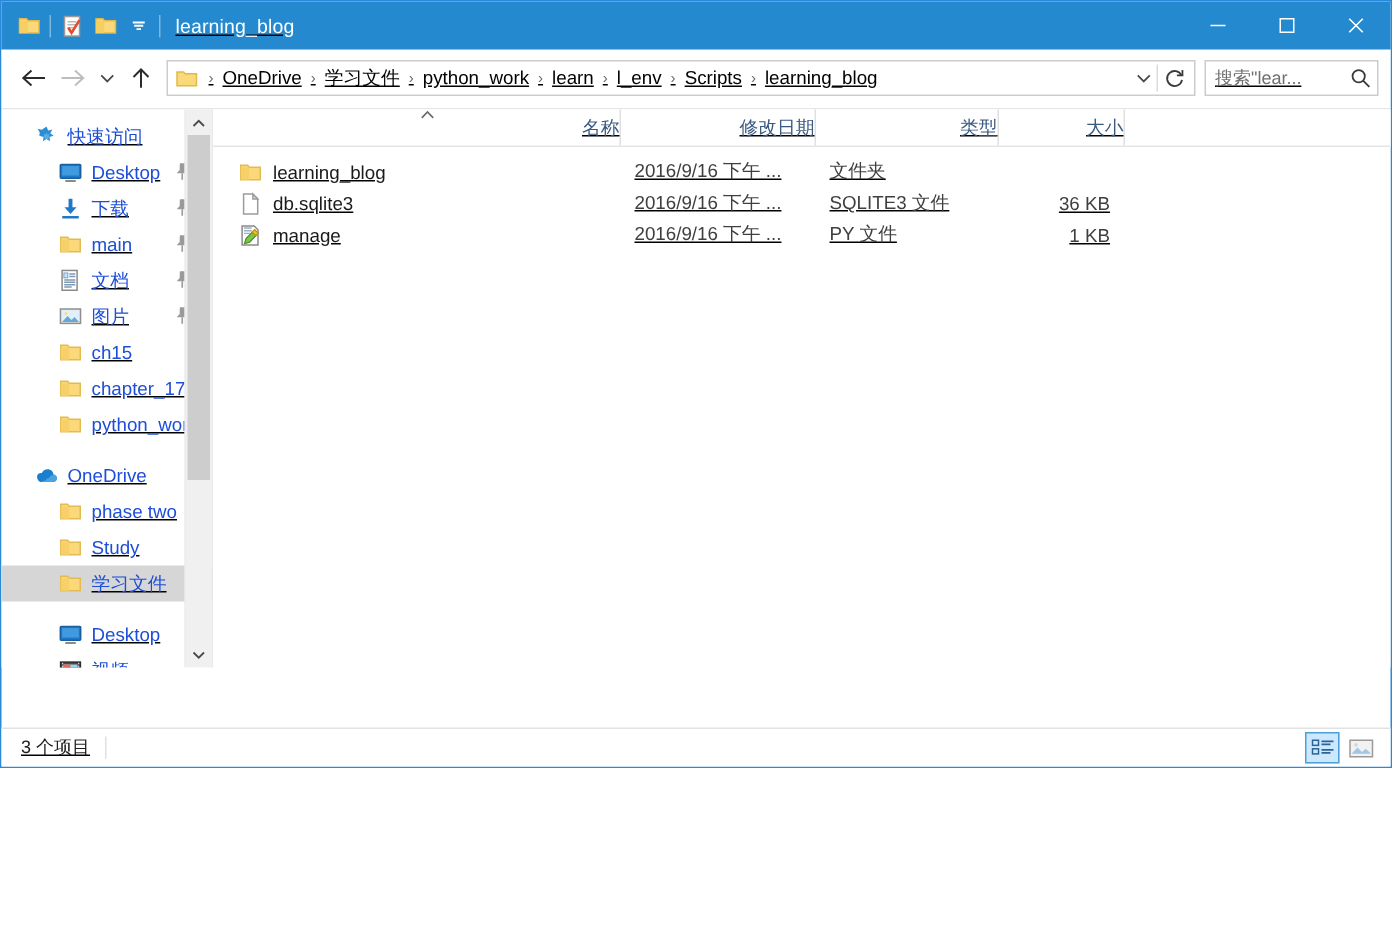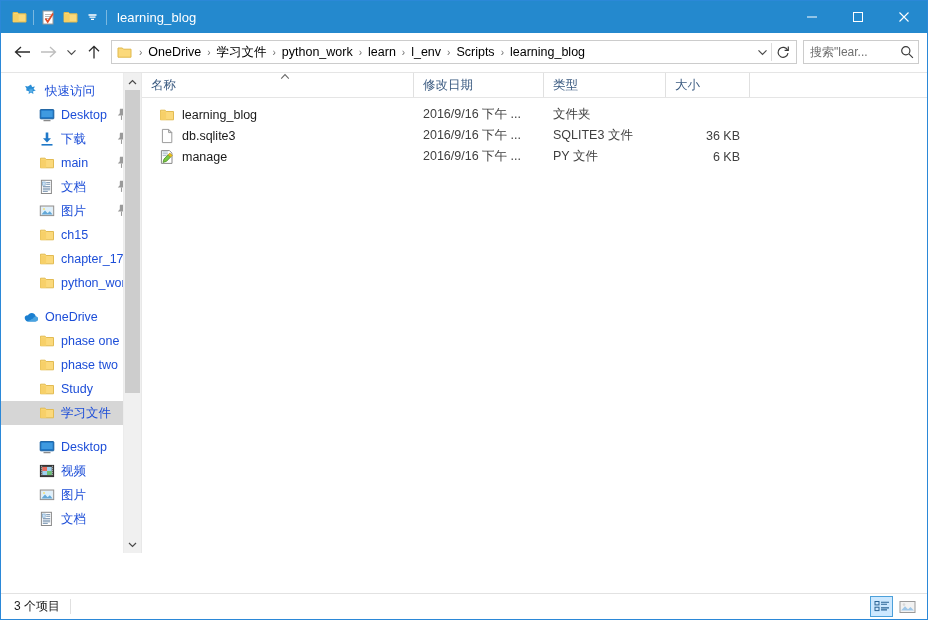--- a/index.html
+++ b/index.html
@@ -10,27 +10,28 @@
     width: 928px;
     height: 620px;
     font-family: "Liberation Sans", "DejaVu Sans", sans-serif;
     font-size: 12px;
     background: #ffffff;
     overflow: hidden;
     -webkit-font-smoothing: antialiased;
   }
   .window {
     width: 928px;
-    height: 620px;
+    height: 512px;
     position: relative;
     box-sizing: border-box;
     border: 1px solid #2b88d8;
     background: #ffffff;
     display: flex;
     flex-direction: column;
+    text-decoration: underline;
   }
 
   
   .titlebar {
     height: 32px;
     background: #2489ce;
     display: flex;
     align-items: center;
     flex: 0 0 auto;
     position: relative;
@@ -342,20 +343,21 @@
     display: flex;
     align-items: center;
     font-size: 12.5px;
     color: #3a5a80;
     padding-left: 9px;
     border-right: 1px solid #e0e0e0;
     box-sizing: border-box;
     position: relative;
     white-space: nowrap;
     cursor: default;
+    justify-content: flex-end;
   }
   .col-name { width: 272px; }
   .col-date { width: 130px; }
   .col-type { width: 122px; }
   .col-size { width: 84px; }
   .col-rest { flex: 1 1 auto; border-right: none; }
   .sortmark {
     position: absolute;
     left: 138px;
     top: 0px;
@@ -694,29 +696,20 @@
             </span>
             <span class="nav-label">OneDrive</span>
           </div>
           <div class="navitem lvl1">
             <span class="nav-ico">
               <svg width="16" height="16" viewBox="0 0 16 16">
                 <path d="M1.5 3.2h4.6l1 1.3h7.4v8.3H1.5z" fill="#fbd97b" stroke="#e2bb52" stroke-width="1"></path>
                 <path d="M1.5 4.5h5.6v8.3H1.5z" fill="#f7d069"></path>
               </svg>
             </span>
-            <span class="nav-label">phase one</span>
-          </div>
-          <div class="navitem lvl1">
-            <span class="nav-ico">
-              <svg width="16" height="16" viewBox="0 0 16 16">
-                <path d="M1.5 3.2h4.6l1 1.3h7.4v8.3H1.5z" fill="#fbd97b" stroke="#e2bb52" stroke-width="1"></path>
-                <path d="M1.5 4.5h5.6v8.3H1.5z" fill="#f7d069"></path>
-              </svg>
-            </span>
             <span class="nav-label">phase two</span>
           </div>
           <div class="navitem lvl1">
             <span class="nav-ico">
               <svg width="16" height="16" viewBox="0 0 16 16">
                 <path d="M1.5 3.2h4.6l1 1.3h7.4v8.3H1.5z" fill="#fbd97b" stroke="#e2bb52" stroke-width="1"></path>
                 <path d="M1.5 4.5h5.6v8.3H1.5z" fill="#f7d069"></path>
               </svg>
             </span>
             <span class="nav-label">Study</span>
@@ -843,21 +836,21 @@
                   <path d="M2.4 1.6h8l2.6 2.6v10.2H2.4z" fill="#ffffff" stroke="#8a8a8a" stroke-width="1"></path>
                   <path d="M3.6 3h5.2M3.6 4.8h5.2M3.6 6.6h4" stroke="#9bb0c4" stroke-width=".9"></path>
                   <path d="M4 13.4l1-3.4 4.2-4.3 2.4 2.4-4.2 4.3z" fill="#7ac943" stroke="#4e8a2c" stroke-width=".8"></path>
                   <path d="M9.2 5.7l2.4 2.4 1.6-1.6-2.4-2.4z" fill="#f0c419" stroke="#b9940e" stroke-width=".8"></path>
                 </svg>
               </span>
               <span>manage</span>
             </div>
             <div class="cell cell-date">2016/9/16 下午 ...</div>
             <div class="cell cell-type">PY 文件</div>
-            <div class="cell cell-size">6 KB</div>
+            <div class="cell cell-size">1 KB</div>
           </div>
         </div>
     </div>
   </div>
 
   <div class="statusbar">
     <div class="status-text">3 个项目</div>
     <div class="status-sep"></div>
     <div class="viewbtns">
       <div class="viewbtn active">

